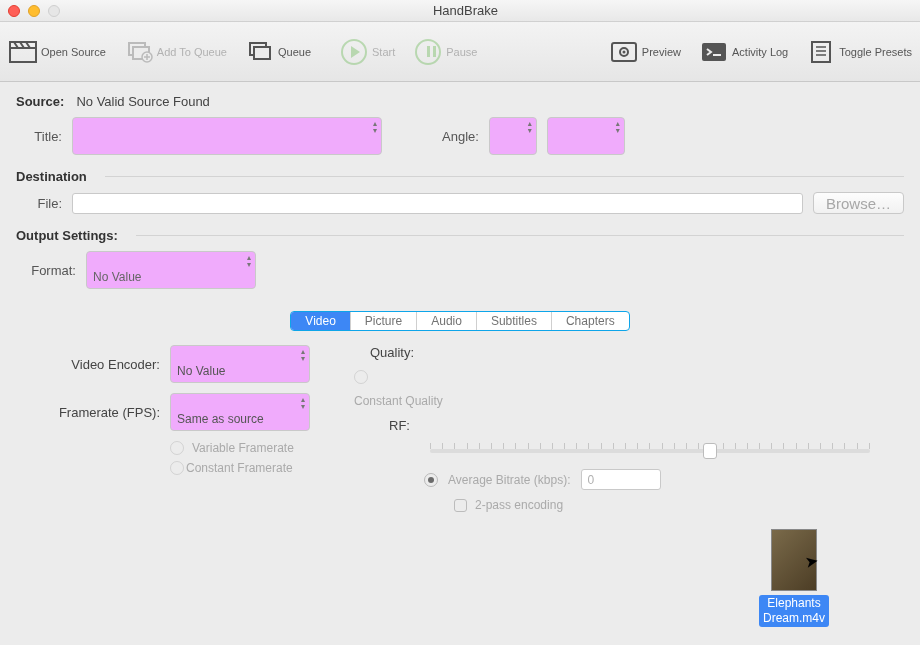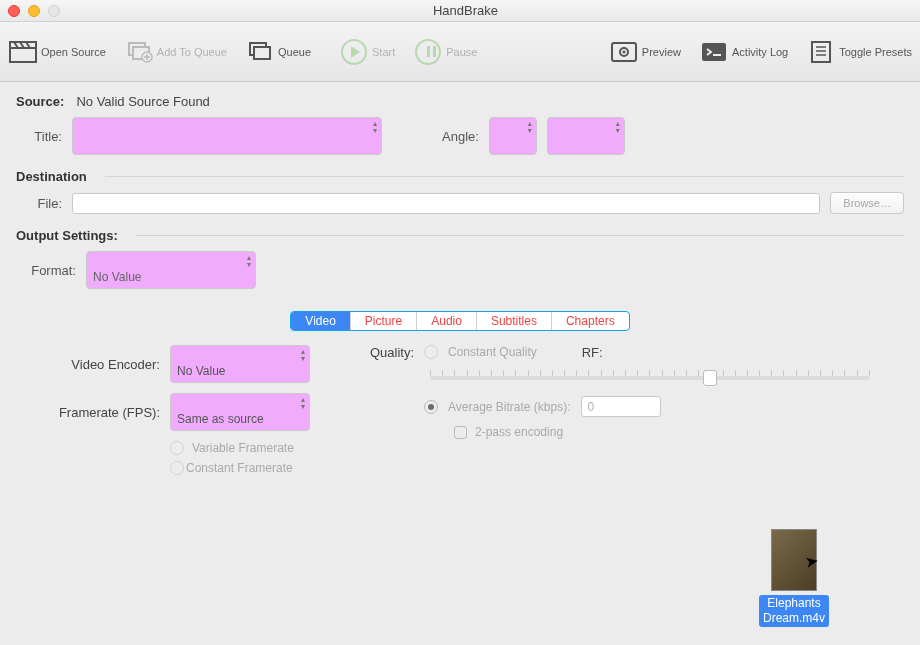--- a/index.html
+++ b/index.html
@@ -32,25 +32,25 @@
 .lbl { font-size:13px; color:#555; text-align:right; }
 .lbl-col { width:46px; }
 
 select.mac, .mac-select { appearance:none; background:#f0abfc; border:1px solid #c9c9c9; border-radius:4px; height:38px; font-size:12px; padding:14px 18px 0 6px; color:#555; position:relative; }
 .sel-wrap { position:relative; display:inline-block; }
 .sel-wrap::after { content:""; position:absolute; right:6px; top:4px; width:6px; height:12px;
   background: linear-gradient(#888,#888) center 2px/6px 1px no-repeat,
               linear-gradient(#888,#888) center 9px/6px 1px no-repeat; opacity:.0; }
 .sel-wrap .chev { position:absolute; right:5px; top:3px; font-size:8px; line-height:7px; color:#777; pointer-events:none;}
 input.mac-text { background:#fff; border:1px solid #c9c9c9; border-radius:3px; height:21px; font-size:12px; padding:0 6px; }
-button.mac-btn { background:linear-gradient(#fdfdfd,#f1f1f1); border:1px solid #c9c9c9; border-radius:4px; height:22px; padding:0 12px; font-size:11px; color:#a7a7a7; }
+button.mac-btn { background:linear-gradient(#fdfdfd,#f1f1f1); border:1px solid #c9c9c9; border-radius:4px; height:22px; padding:0 12px; font-size:15px; color:#a7a7a7; }
 
 .panel { background:#ececec; border-radius:6px; padding:14px 10px 10px 10px; margin-top:6px; height:360px; position:relative; }
 .seg { display:flex; border:1px solid #0ea5e9; border-radius:4px; overflow:hidden; margin:0 auto 14px auto; width:fit-content; background:#fff;}
-.seg div { padding:2px 14px; font-size:12px; color:#ef4444; border-right:1px solid #cfcfcf; cursor:default;}
+.seg div { padding:2px 14px; font-size:12px; color:#737373; border-right:1px solid #cfcfcf; cursor:default;}
 .seg div:last-child{border-right:none;}
 .seg .active { background:#3d87f5; color:#fff; }
 
 .form-grid { display:flex; gap:40px; padding:0 24px;}
 .col { display:flex; flex-direction:column; gap:10px; }
 .frow { display:flex; align-items:center; gap:10px; }
 .frow .lbl { width:110px; color:#444;}
 .radio { width:14px; height:14px; border:1px solid #b9b9b9; border-radius:50%; display:inline-flex; align-items:center; justify-content:center;}
 .radio.sel::after{content:"";width:6px;height:6px;border-radius:50%;background:#6b6b6b;}
 .radio.disabled{opacity:.5;}
@@ -242,21 +242,21 @@
           <span class="radio disabled"></span>
           <span class="rlab">Variable Framerate</span>
         </div>
         <div class="frow" style="margin-left:120px;gap:2px;margin-top:-4px;">
           <span class="radio disabled"></span>
           <span class="rlab">Constant Framerate</span>
         </div>
       </div>
 
       <div class="col" style="flex:1;">
-        <div class="frow" style="align-items:flex-start;">
+        <div class="frow" style="align-items:flex-start;flex-direction:column;">
           <span class="lbl" style="width:60px;">Quality:</span>
           <span class="radio disabled"></span>
           <span class="rlab">Constant Quality</span>
           <span class="lbl" style="width:auto;margin-left:35px;">RF:</span>
         </div>
         <div class="frow" style="margin-left:76px;">
           <div class="slider-track">
             <div class="slider-ticks">
               <i></i>
                 <i></i>

